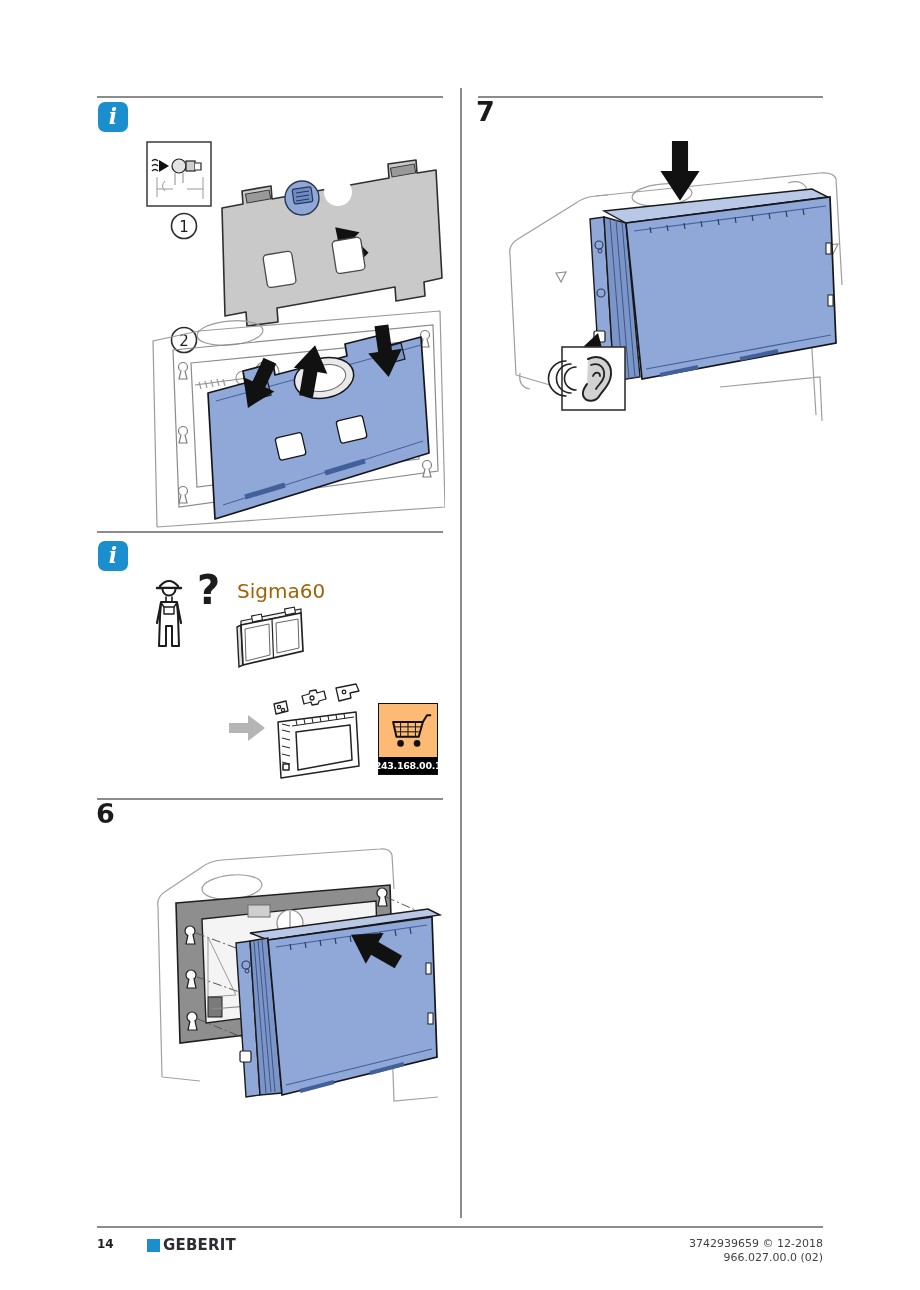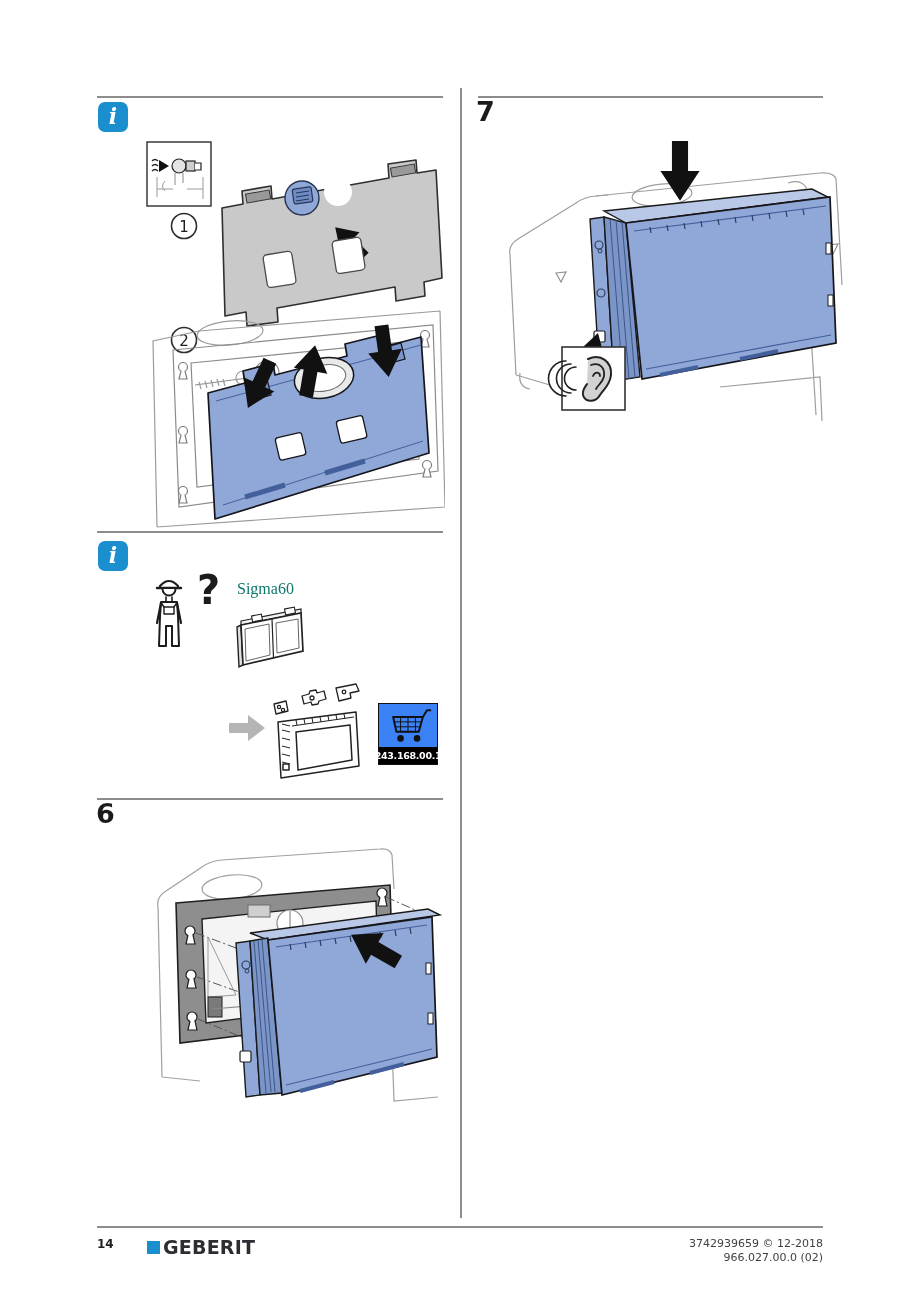--- a/index.html
+++ b/index.html
@@ -6,31 +6,31 @@
   .page{position:relative;width:920px;height:1290px;background:#fff;overflow:hidden;
         font-family:"DejaVu Sans","Liberation Sans",sans-serif;color:#1c1c1c;}
   .abs{position:absolute;}
   .rule{position:absolute;background:#8c8c8c;height:1.6px;}
   .vrule{position:absolute;background:#8c8c8c;width:1.6px;}
   .info-badge{position:absolute;width:30px;height:30px;border-radius:7px;background:#1b8fce;
               display:flex;align-items:center;justify-content:center;}
   .info-badge span{font-family:"DejaVu Serif","Liberation Serif",serif;font-style:italic;
               font-weight:bold;color:#fff;font-size:22px;line-height:1;transform:translateY(-1px);}
   .section-num{position:absolute;font-size:27px;font-weight:bold;color:#1b1b1b;line-height:1;}
-  .sigma-label{position:absolute;font-size:16px;color:#0f766e;line-height:1;font-family:Liberation Serif, serif;}
+  .sigma-label{position:absolute;font-size:20px;color:#a16207;line-height:1;}
   .qmark{position:absolute;font-size:40px;font-weight:bold;color:#1c1c1c;line-height:1;}
-  .order-badge{position:absolute;width:60px;height:62px;border:1.6px solid #111;background:#3b82f6;
+  .order-badge{position:absolute;width:60px;height:72px;border:1.6px solid #111;background:#fdba74;
                box-sizing:border-box;display:flex;flex-direction:column;}
   .order-badge .cartwrap{flex:1;display:flex;align-items:center;justify-content:center;}
   .order-badge .num{height:17px;background:#000;color:#fff;font-size:9.5px;font-weight:bold;
                letter-spacing:-0.3px;display:flex;align-items:center;justify-content:center;}
   .footer-page{position:absolute;font-size:12px;font-weight:bold;color:#1f1f1f;line-height:1;}
   .brand{position:absolute;display:flex;align-items:center;gap:3px;}
   .brand .sq{width:13px;height:13px;background:#1b8fce;}
-  .brand .txt{font-size:19px;font-weight:bold;letter-spacing:0.2px;color:#2c2c33;line-height:1;}
+  .brand .txt{font-size:15px;font-weight:bold;letter-spacing:0.2px;color:#2c2c33;line-height:1;}
   .footer-ref{position:absolute;text-align:right;font-size:11px;color:#3f3f3f;line-height:13.5px;}
   svg{display:block;}
 </style>
 </head>
 <body>
 
 <div class="page">
 
   <svg width="0" height="0" aria-hidden="true">
       <defs>

